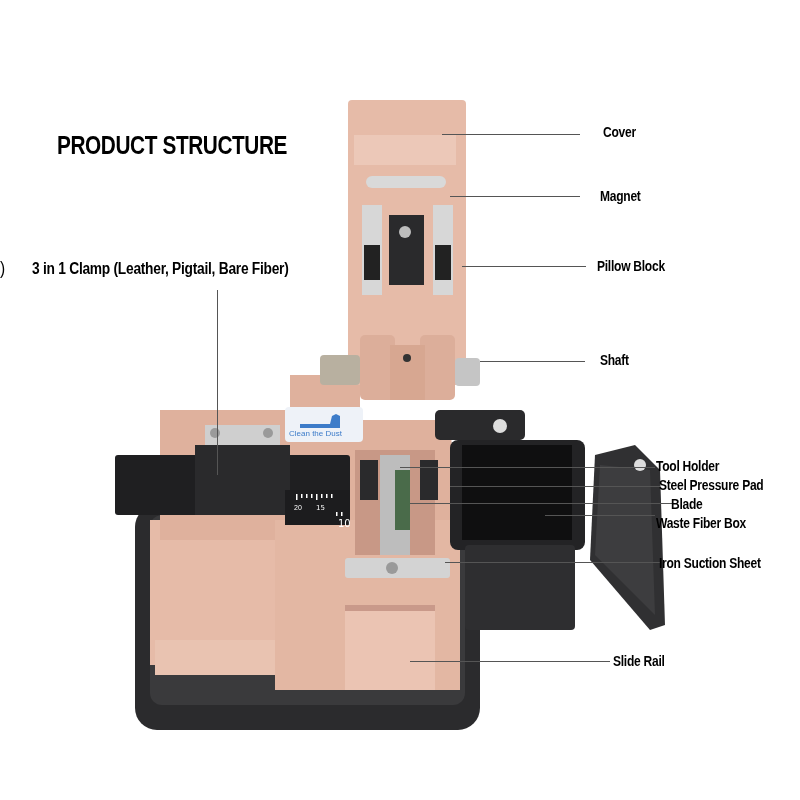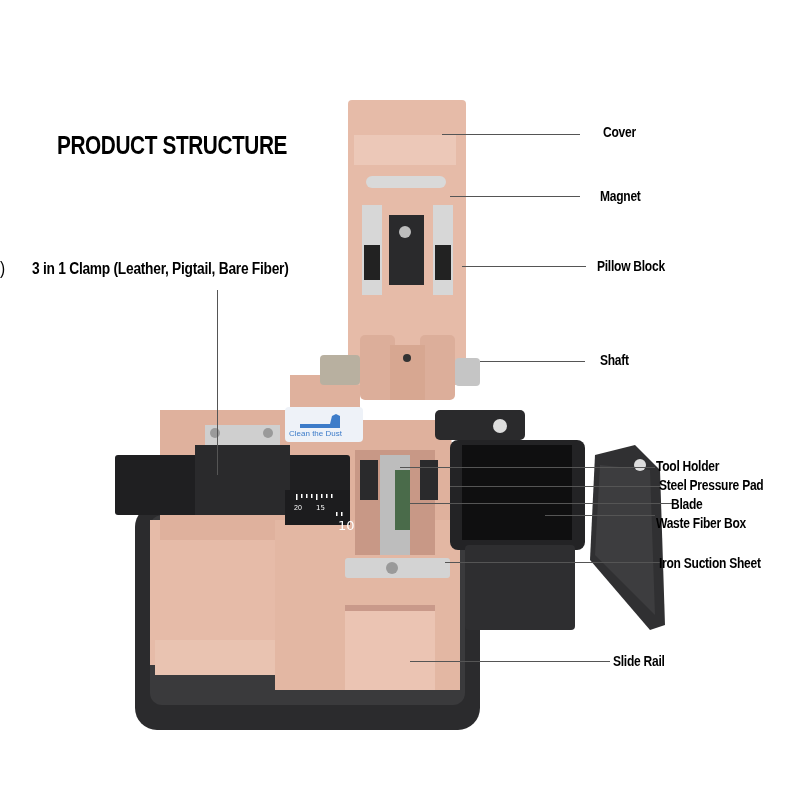--- a/index.html
+++ b/index.html
@@ -113,13 +113,13 @@
 <div class="lbl" style="left:656px; top:458px; font-size:14px;">Tool Holder</div>
 <div class="lbl" style="left:659px; top:477px; font-size:14px;">Steel Pressure Pad</div>
 <div class="lbl" style="left:671px; top:496px; font-size:14px;">Blade</div>
 <div class="lbl" style="left:656px; top:515px; font-size:14px;">Waste Fiber Box</div>
 <div class="lbl" style="left:659px; top:555px; font-size:14px;">Iron Suction Sheet</div>
 <div class="lbl" style="left:613px; top:653px; font-size:14px;">Slide Rail</div>
 
 <div style="position:absolute; left:289px; top:429px; font-size:8px; color:#3d7cc9; font-family:'Liberation Sans', sans-serif; white-space:nowrap;text-align:right;">Clean the Dust</div>
 <div style="position:absolute; left:294px; top:504px; font-size:7px; color:#fff; font-family:Liberation Sans, sans-serif;">20</div>
 <div style="position:absolute; left:316px; top:504px; font-size:7px; color:#fff; font-family:'DejaVu Sans', sans-serif;">15</div>
-<div style="position:absolute; left:338px; top:518px; font-size:13px; color:#fff; font-family:'DejaVu Sans', sans-serif;">10</div>
+<div style="position:absolute; left:338px; top:518px; font-size:10px; color:#fff; font-family:'DejaVu Sans', sans-serif;">10</div>
 
 </body></html>

